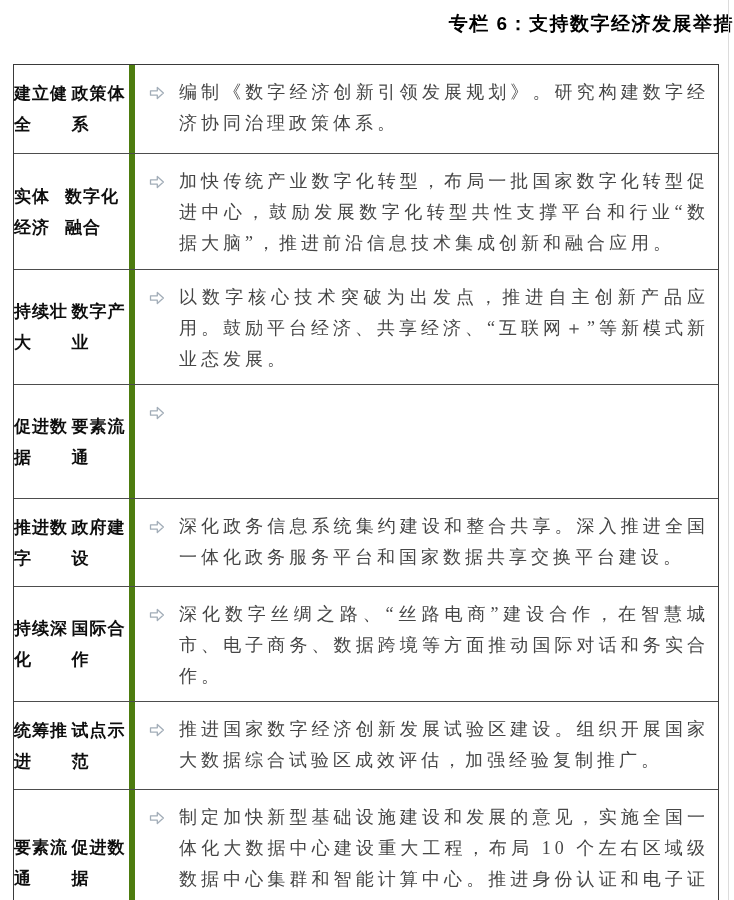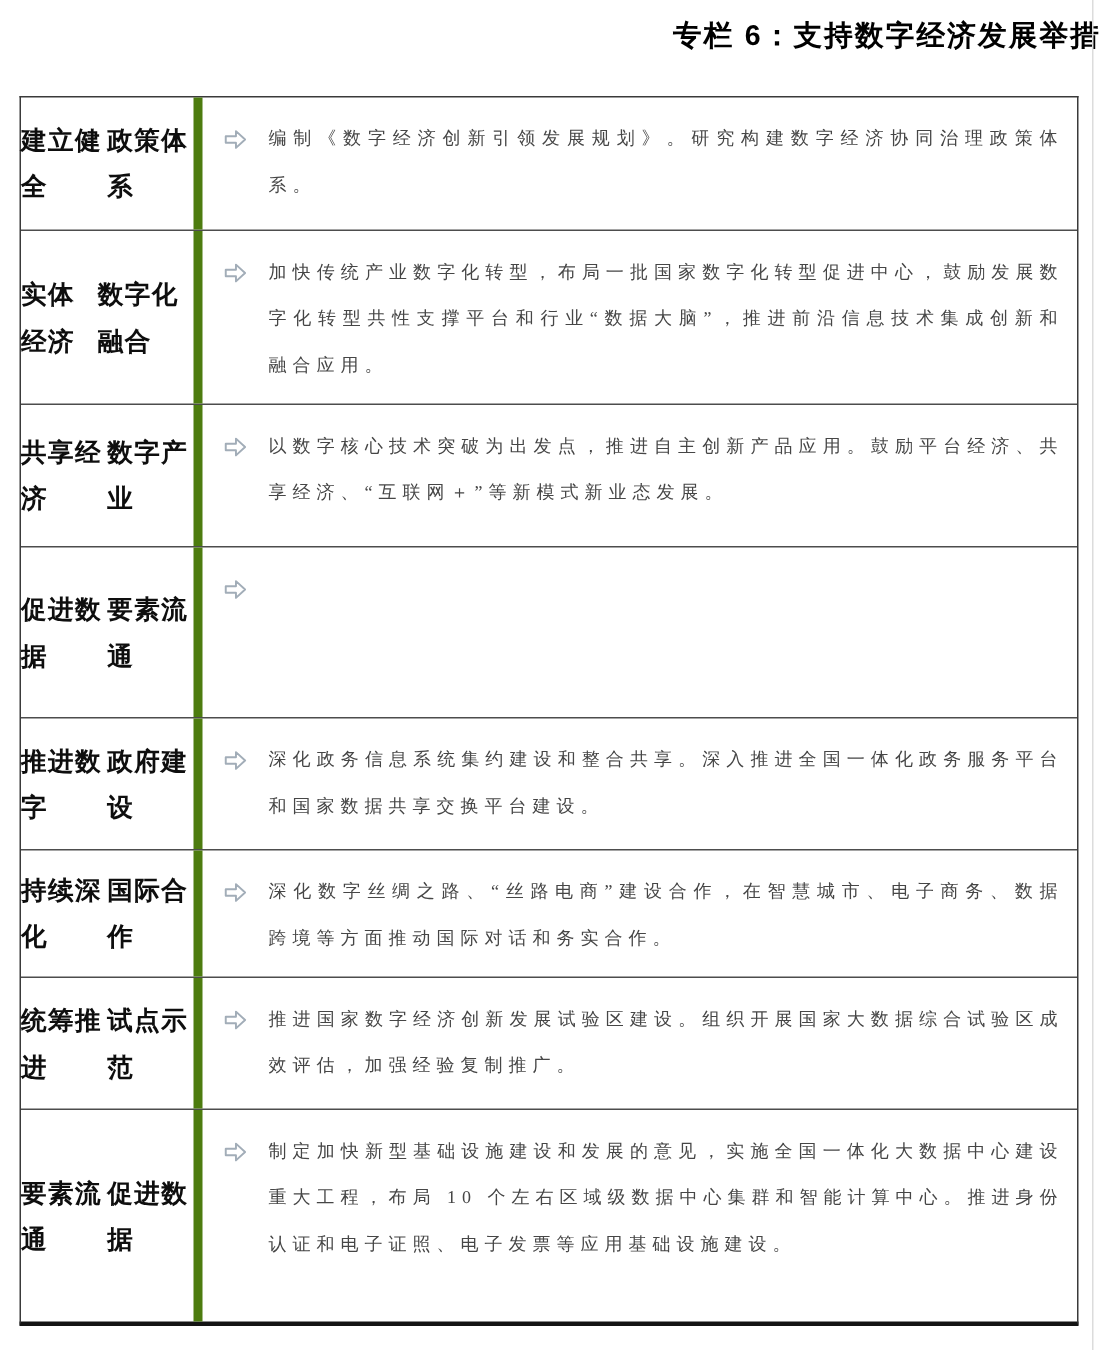--- a/index.html
+++ b/index.html
@@ -66,21 +66,21 @@
   }
   .bullet {
     flex: 0 0 17px;
     margin-top: 9px;
     margin-right: 13px;
     line-height: 0;
   }
   .ctext {
     margin: 0;
     flex: 1;
-    font-size: 12px;
+    font-size: 18px;
     line-height: 31px;
     color: #464646;
     text-align: justify;
     letter-spacing: 4px;
     font-family: "Liberation Serif", serif;
   }
   .page-edge {
     position: absolute;
     top: 0; right: 5px;
     width: 1px; height: 900px;
@@ -115,21 +115,21 @@
     <div class="cnt">
       <span class="bullet"><svg width="16" height="14" viewBox="0 0 16 14">
             <path d="M1.5 4.8 L8.3 4.8 L8.3 1.4 L14.4 7 L8.3 12.6 L8.3 9.2 L1.5 9.2 Z" fill="#ffffff" stroke="#a2adb8" stroke-width="1.3" stroke-linejoin="round"></path>
           </svg></span>
       <p class="ctext">加快传统产业数字化转型，布局一批国家数字化转型促进中心，鼓励发展数字化转型共性支撑平台和行业“数据大脑”，推进前沿信息技术集成创新和融合应用。</p>
     </div>
   </div>
 
   <div class="row h2">
     <div class="cat">
-      <span>共享经济</span>
+      <span>持续壮大</span>
       <span>数字产业</span>
     </div>
     <div class="cnt">
       <span class="bullet"><svg width="16" height="14" viewBox="0 0 16 14">
             <path d="M1.5 4.8 L8.3 4.8 L8.3 1.4 L14.4 7 L8.3 12.6 L8.3 9.2 L1.5 9.2 Z" fill="#ffffff" stroke="#a2adb8" stroke-width="1.3" stroke-linejoin="round"></path>
           </svg></span>
       <p class="ctext">以数字核心技术突破为出发点，推进自主创新产品应用。鼓励平台经济、共享经济、“互联网＋”等新模式新业态发展。</p>
     </div>
   </div>
 

